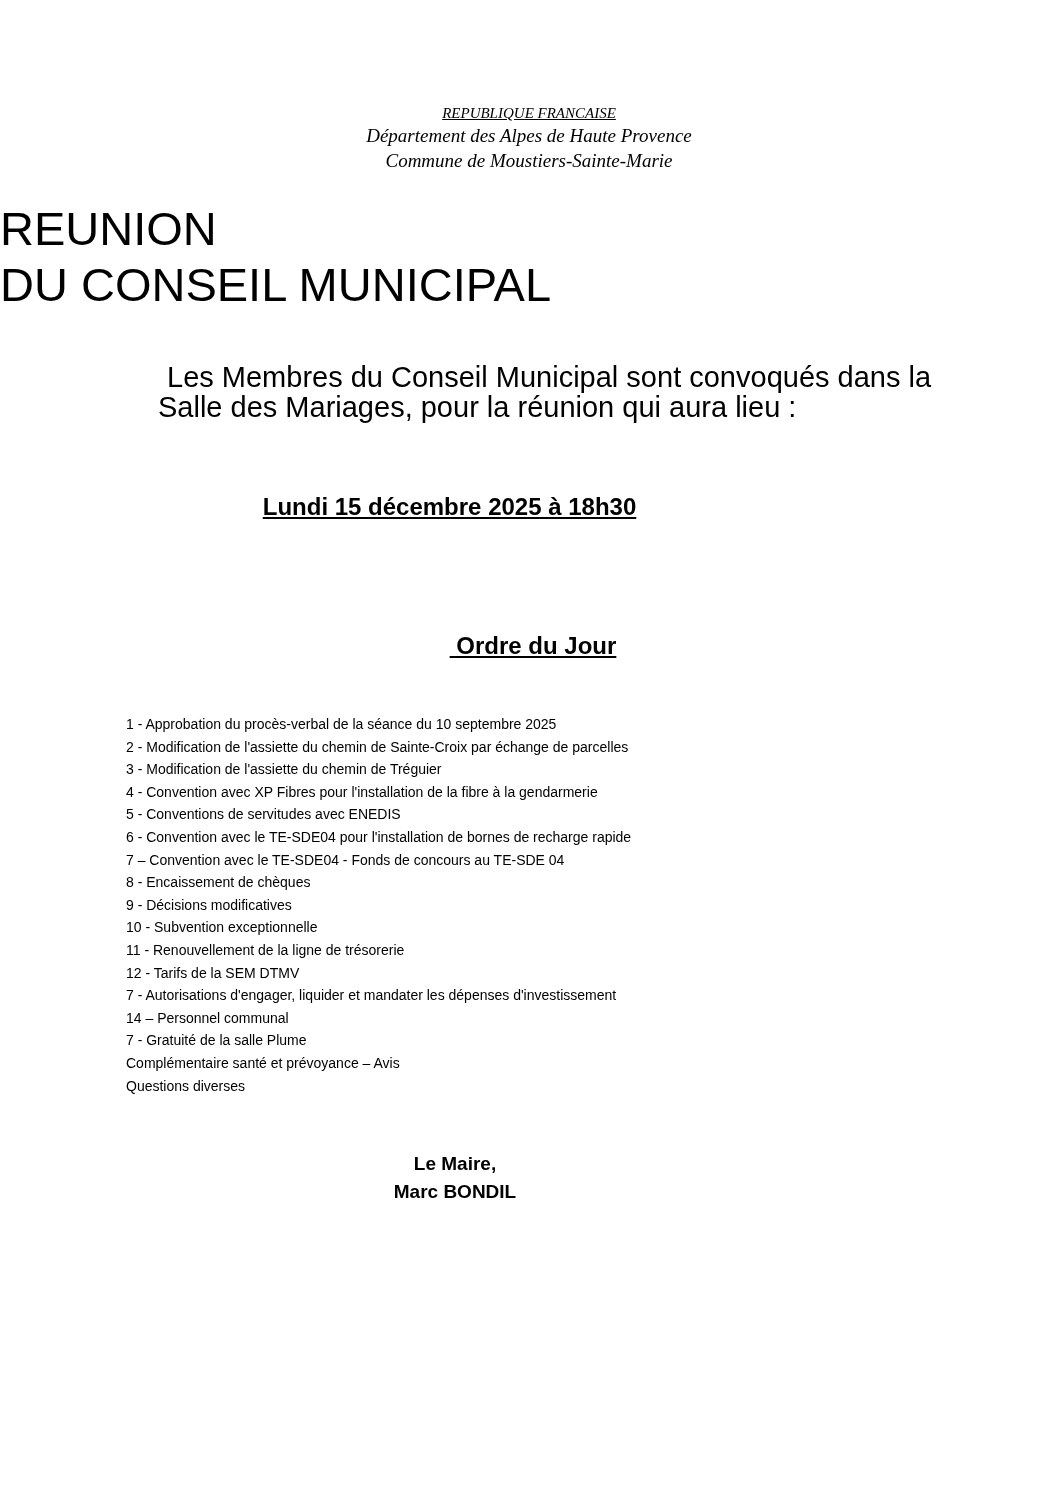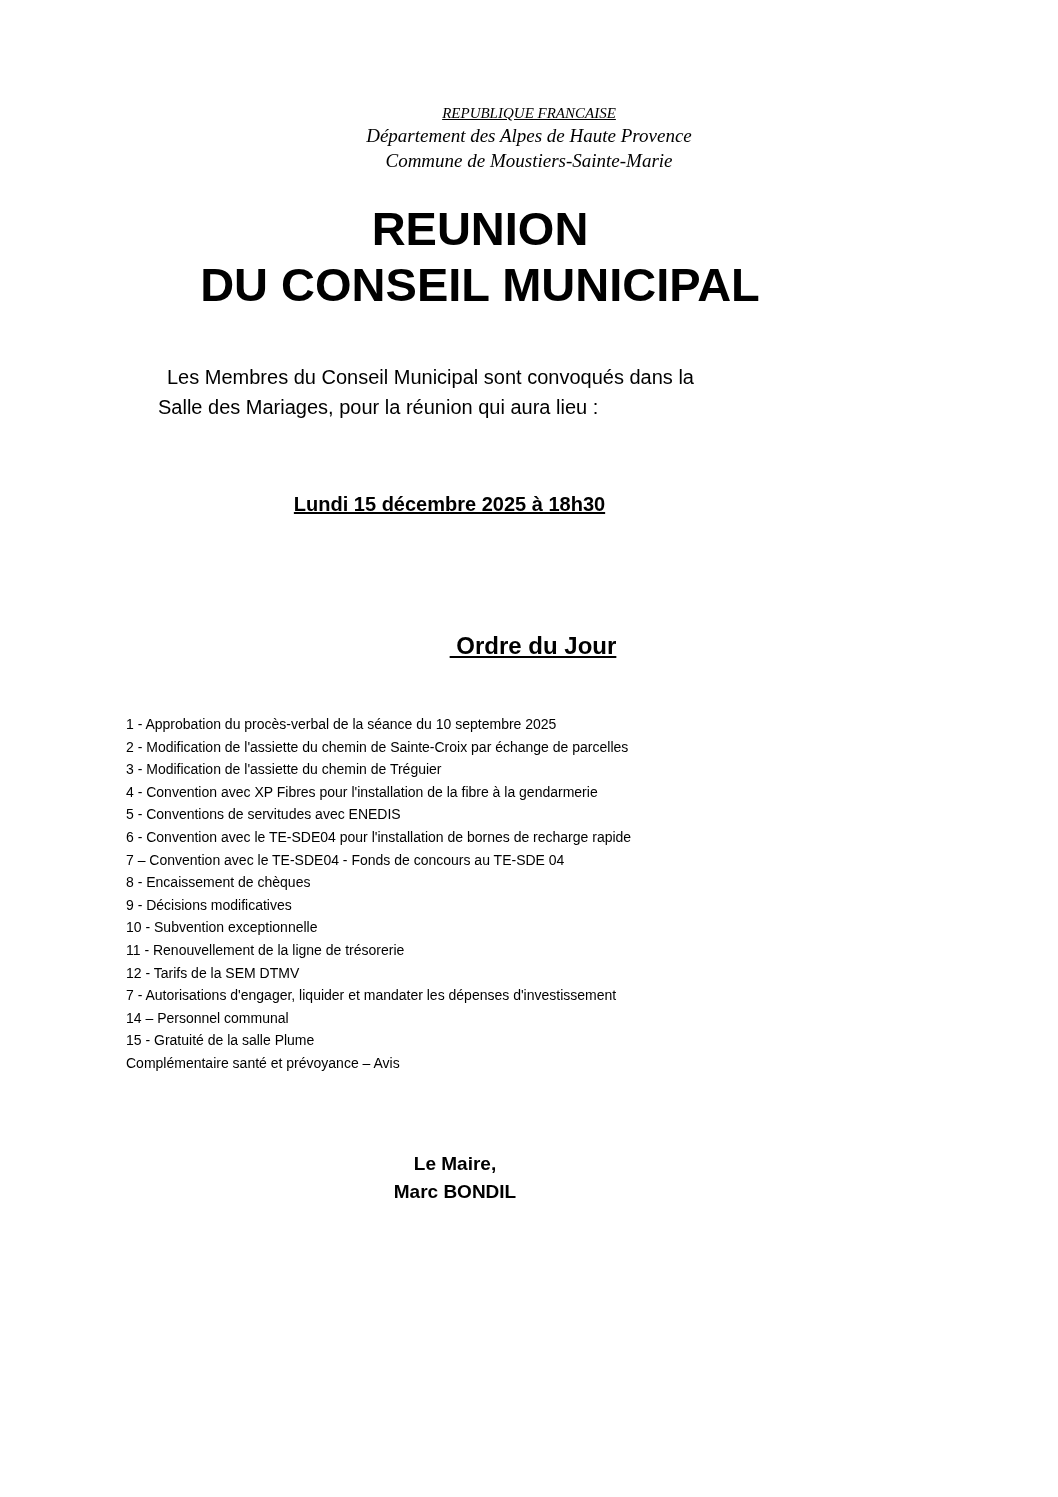--- a/index.html
+++ b/index.html
@@ -1,26 +1,26 @@
 <!DOCTYPE html>
 <html><head>
   <meta charset="utf-8">
   <style>
     html, body { margin: 0; padding: 0; background: #ffffff; }
     body { width: 1058px; height: 1497px; position: relative; overflow: hidden; color: #000; }
     .hdr { position: absolute; left: 0; width: 1058px; text-align: center; font-family: "Liberation Serif", serif; font-style: italic; margin-top: 20px; }
     .hdr1 { top: 85px; font-size: 15px; text-decoration: underline; }
     .hdr2 { top: 105px; font-size: 19px; }
     .hdr3 { top: 130px; font-size: 19px; }
-    .title { position: absolute; left: 0; width: 960px; text-align: center; font-family: "Liberation Sans", sans-serif; font-weight: bold; font-size: 47px; line-height: 56px; }
+    .title { position: absolute; left: 0; width: 960px; font-family: "Liberation Sans", sans-serif; font-weight: normal; font-size: 47px; line-height: 56px; }
     .t1 { top: 201px; }
     .t2 { top: 257px; }
-    .intro { position: absolute; left: 158px; top: 362px; width: 800px; font-family: "Liberation Sans", sans-serif; font-size: 20px; line-height: 30px; }
+    .intro { position: absolute; left: 158px; top: 362px; width: 800px; font-family: "Liberation Sans", sans-serif; font-size: 29px; line-height: 30px; }
     .intro .l1 { padding-left: 9px; display: block; }
-    .date { position: absolute; left: 0; width: 872px; top: 493px; text-align: center; font-family: "Liberation Sans", sans-serif; font-weight: bold; font-size: 20px; text-decoration: underline; padding-left: 27px; box-sizing: border-box; }
+    .date { position: absolute; left: 0; width: 872px; top: 493px; text-align: center; font-family: "Liberation Sans", sans-serif; font-weight: bold; font-size: 24px; text-decoration: underline; padding-left: 27px; box-sizing: border-box; }
     .odj { position: absolute; left: 4px; width: 1058px; top: 632px; text-align: center; font-family: Liberation Sans, sans-serif; font-weight: bold; font-size: 24px; text-decoration: underline; padding-left: 0px; box-sizing: border-box; }
     .agenda { position: absolute; left: 126px; top: 713px; margin: 0; padding: 0; list-style: none; font-family: "Liberation Sans", sans-serif; font-size: 14px; line-height: 22.6px; }
     .agenda li { white-space: nowrap; }
     .sig { position: absolute; left: 0; width: 880px; text-align: center; font-family: "Liberation Sans", sans-serif; font-weight: bold; font-size: 19px; padding-left: 30px; box-sizing: border-box; }
     .s1 { top: 1153px; }
     .s2 { top: 1181px; }
   </style>
 </head>
 <body>
 
@@ -48,18 +48,19 @@
   <li>5 - Conventions de servitudes avec ENEDIS</li>
   <li>6 - Convention avec le TE-SDE04 pour l'installation de bornes de recharge rapide</li>
   <li>7 – Convention avec le TE-SDE04 - Fonds de concours au TE-SDE 04</li>
   <li>8 - Encaissement de chèques</li>
   <li>9 - Décisions modificatives</li>
   <li>10 - Subvention exceptionnelle</li>
   <li>11 - Renouvellement de la ligne de trésorerie</li>
   <li>12 - Tarifs de la SEM DTMV</li>
   <li>7 - Autorisations d'engager, liquider et mandater les dépenses d'investissement</li>
   <li>14 – Personnel communal</li>
-  <li>15 - Gratuité de la salle Plume</li>
+  <li>7 - Gratuité de la salle Plume</li>
   <li>Complémentaire santé et prévoyance – Avis</li>
+  <li>Questions diverses</li>
 </ul>
 
 <div class="sig s1">Le Maire,</div>
 <div class="sig s2">Marc BONDIL</div>
 
 </body></html>

